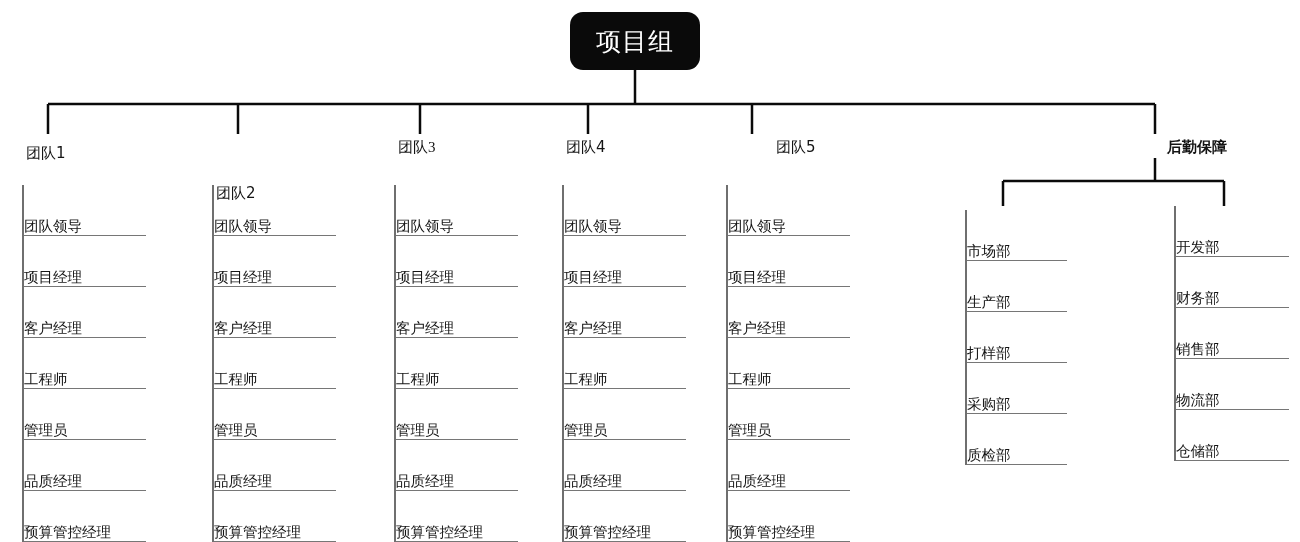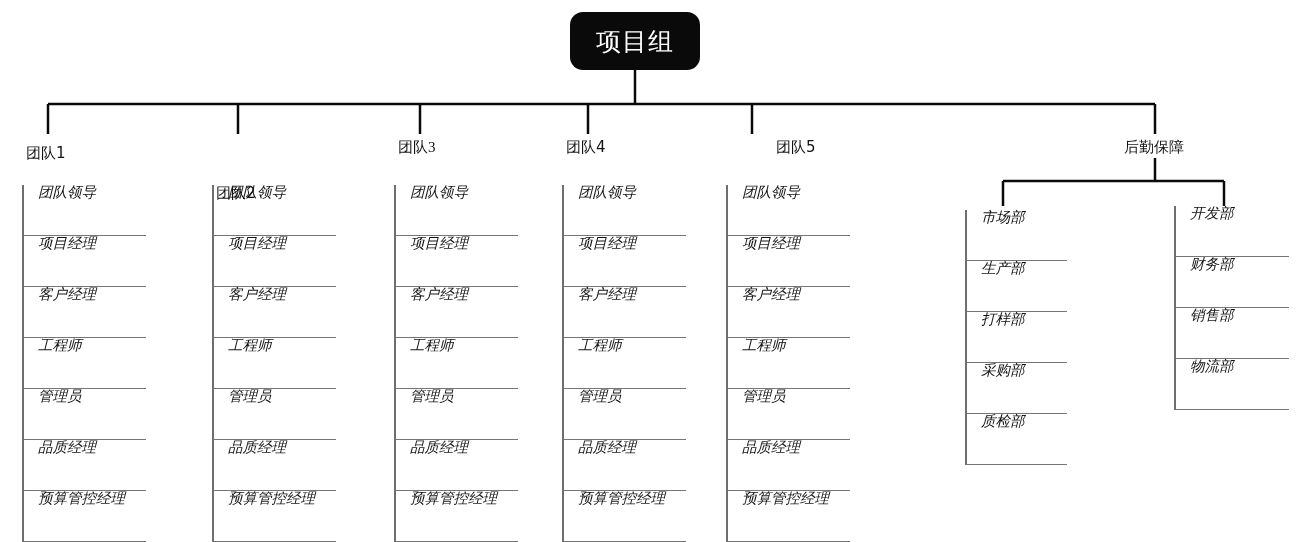--- a/index.html
+++ b/index.html
@@ -59,23 +59,22 @@
   
   .item-column {
     position: absolute;
     border-left: 2px solid #6f6f6f;
   }
   .item-column .col-item {
     position: relative;
     height: 51px;
     box-sizing: border-box;
     display: flex;
-    padding-left: 14px;
+    align-items: flex-end;
     padding-bottom: 3px;
-    font-style: italic;
   }
   .item-column .col-item::after {
     content: "";
     position: absolute;
     left: 0;
     bottom: 0;
     height: 0;
     border-bottom: 1.5px solid #767676;
     width: 100%;
   }
@@ -113,21 +112,21 @@
 
   <div class="root-node">
     <span class="root-label">项目组</span>
   </div>
 
   <div class="branch-label" style="left:26px; top:146px;">团队1</div>
   <div class="branch-label" style="left:216px; top:140px;margin-top:46px;">团队2</div>
   <div class="branch-label" style="left:398px; top:140px;font-family:Liberation Serif, serif;">团队3</div>
   <div class="branch-label" style="left:566px; top:140px;">团队4</div>
   <div class="branch-label" style="left:730px; top:140px;margin-left:46px;">团队5</div>
-  <div class="branch-label" style="left:1124px; top:140px;">后勤保障</div>
+  <div class="branch-label" style="left:1167px; top:140px;font-weight:bold;">后勤保障</div>
 
   <div class="item-column" style="left:22px; top:185px; width:122px;">
     <div class="col-item">
         <span class="item-text">团队领导</span>
       </div>
     <div class="col-item">
         <span class="item-text">项目经理</span>
       </div>
     <div class="col-item">
         <span class="item-text">客户经理</span>
@@ -266,15 +265,18 @@
       </div>
     <div class="col-item">
         <span class="item-text">财务部</span>
       </div>
     <div class="col-item">
         <span class="item-text">销售部</span>
       </div>
     <div class="col-item">
         <span class="item-text">物流部</span>
       </div>
+    <div class="col-item">
+        <span class="item-text">仓储部</span>
+      </div>
   </div>
 
 </div>
 
 </body></html>

